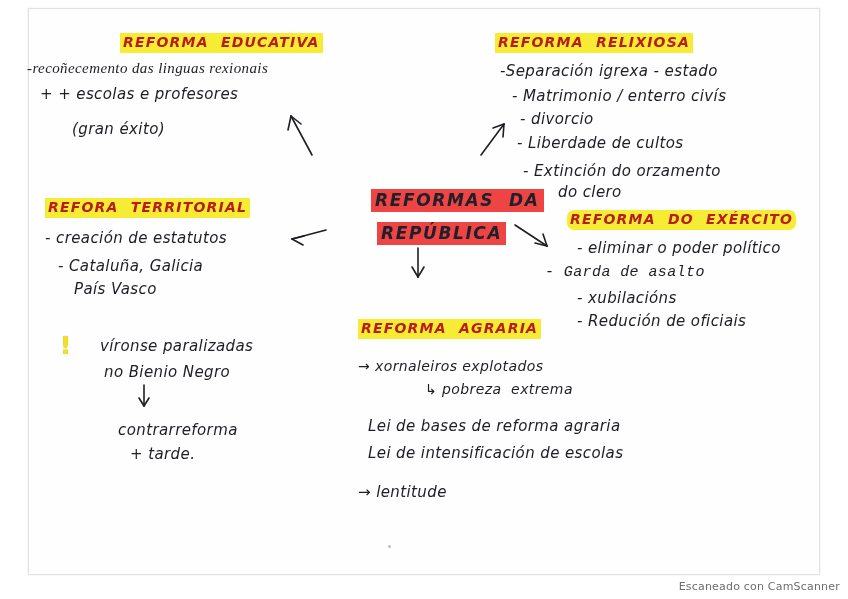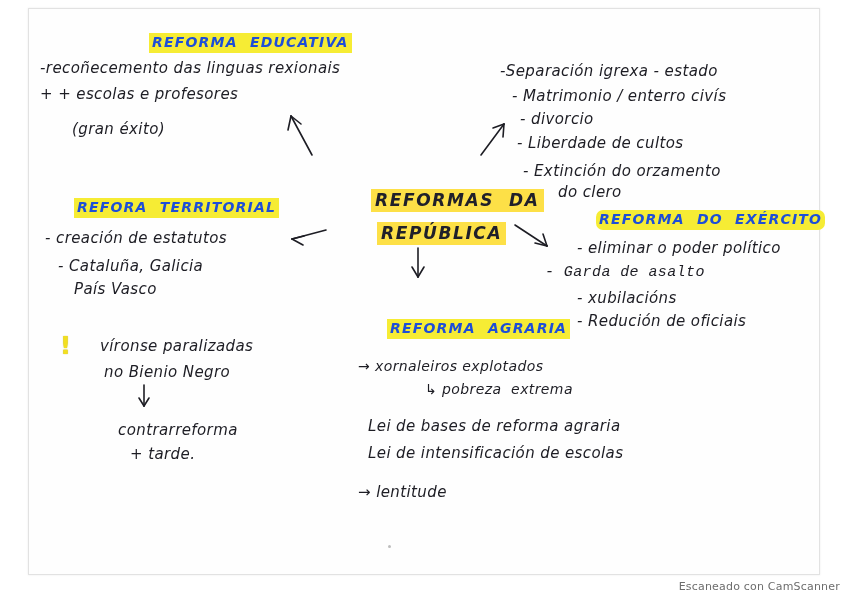--- a/index.html
+++ b/index.html
@@ -30,42 +30,41 @@
     color: #1d1d24;
     font-family: "DejaVu Sans", sans-serif;
     font-style: italic;
     letter-spacing: 0.4px;
     white-space: pre;
     line-height: 1.35;
   }
   .hl {
     position: absolute;
     background: #f6ec34;
-    color: #1d4ed8;
+    color: #b91c1c;
     font-family: "DejaVu Sans", sans-serif;
     font-style: italic;
     font-weight: bold;
     letter-spacing: 1.2px;
     white-space: pre;
     padding: 1px 3px 2px 3px;
     line-height: 1.2;
-    margin-left: 29px;
   }
   .center-title {
     position: absolute;
     font-family: "DejaVu Sans", sans-serif;
     font-style: italic;
     font-weight: bold;
     letter-spacing: 1.6px;
     color: #20202a;
     white-space: pre;
     line-height: 1.45;
   }
   .center-title span {
-    background: #fde047;
+    background: #ef4444;
     padding: 1px 4px 2px 4px;
   }
   .arrow {
     position: absolute;
     stroke: #1d1d24;
     fill: none;
   }
   .bang {
     position: absolute;
     color: #f2df20;
@@ -94,24 +93,25 @@
   .s15 { font-size: 15px; }
   .s14 { font-size: 14px; }
 </style>
 </head>
 <body>
 
 <div id="page">
   <div class="sheet"></div>
 
   <div class="hl s14" style="left:120px; top:33px;">REFORMA  EDUCATIVA</div>
-  <div class="hand s15" style="left:40px; top:58px;">-recoñecemento das linguas rexionais</div>
+  <div class="hand s15" style="left:27px; top:58px;font-family:Liberation Serif, serif;">-recoñecemento das linguas rexionais</div>
   <div class="hand s15" style="left:40px; top:84px;">+ + escolas e profesores</div>
   <div class="hand s15" style="left:72px; top:119px;">(gran éxito)</div>
 
+  <div class="hl s14" style="left:495px; top:33px;">REFORMA  RELIXIOSA</div>
   <div class="hand s15" style="left:500px; top:61px;">-Separación igrexa - estado</div>
   <div class="hand s15" style="left:512px; top:86px;">- Matrimonio / enterro civís</div>
   <div class="hand s15" style="left:520px; top:109px;">- divorcio</div>
   <div class="hand s15" style="left:517px; top:133px;">- Liberdade de cultos</div>
   <div class="hand s15" style="left:523px; top:161px;">- Extinción do orzamento</div>
   <div class="hand s15" style="left:558px; top:182px;">do clero</div>
 
   <div class="center-title s17" style="left:341px; top:163px;">
     <span>REFORMAS  DA</span>
   </div>

